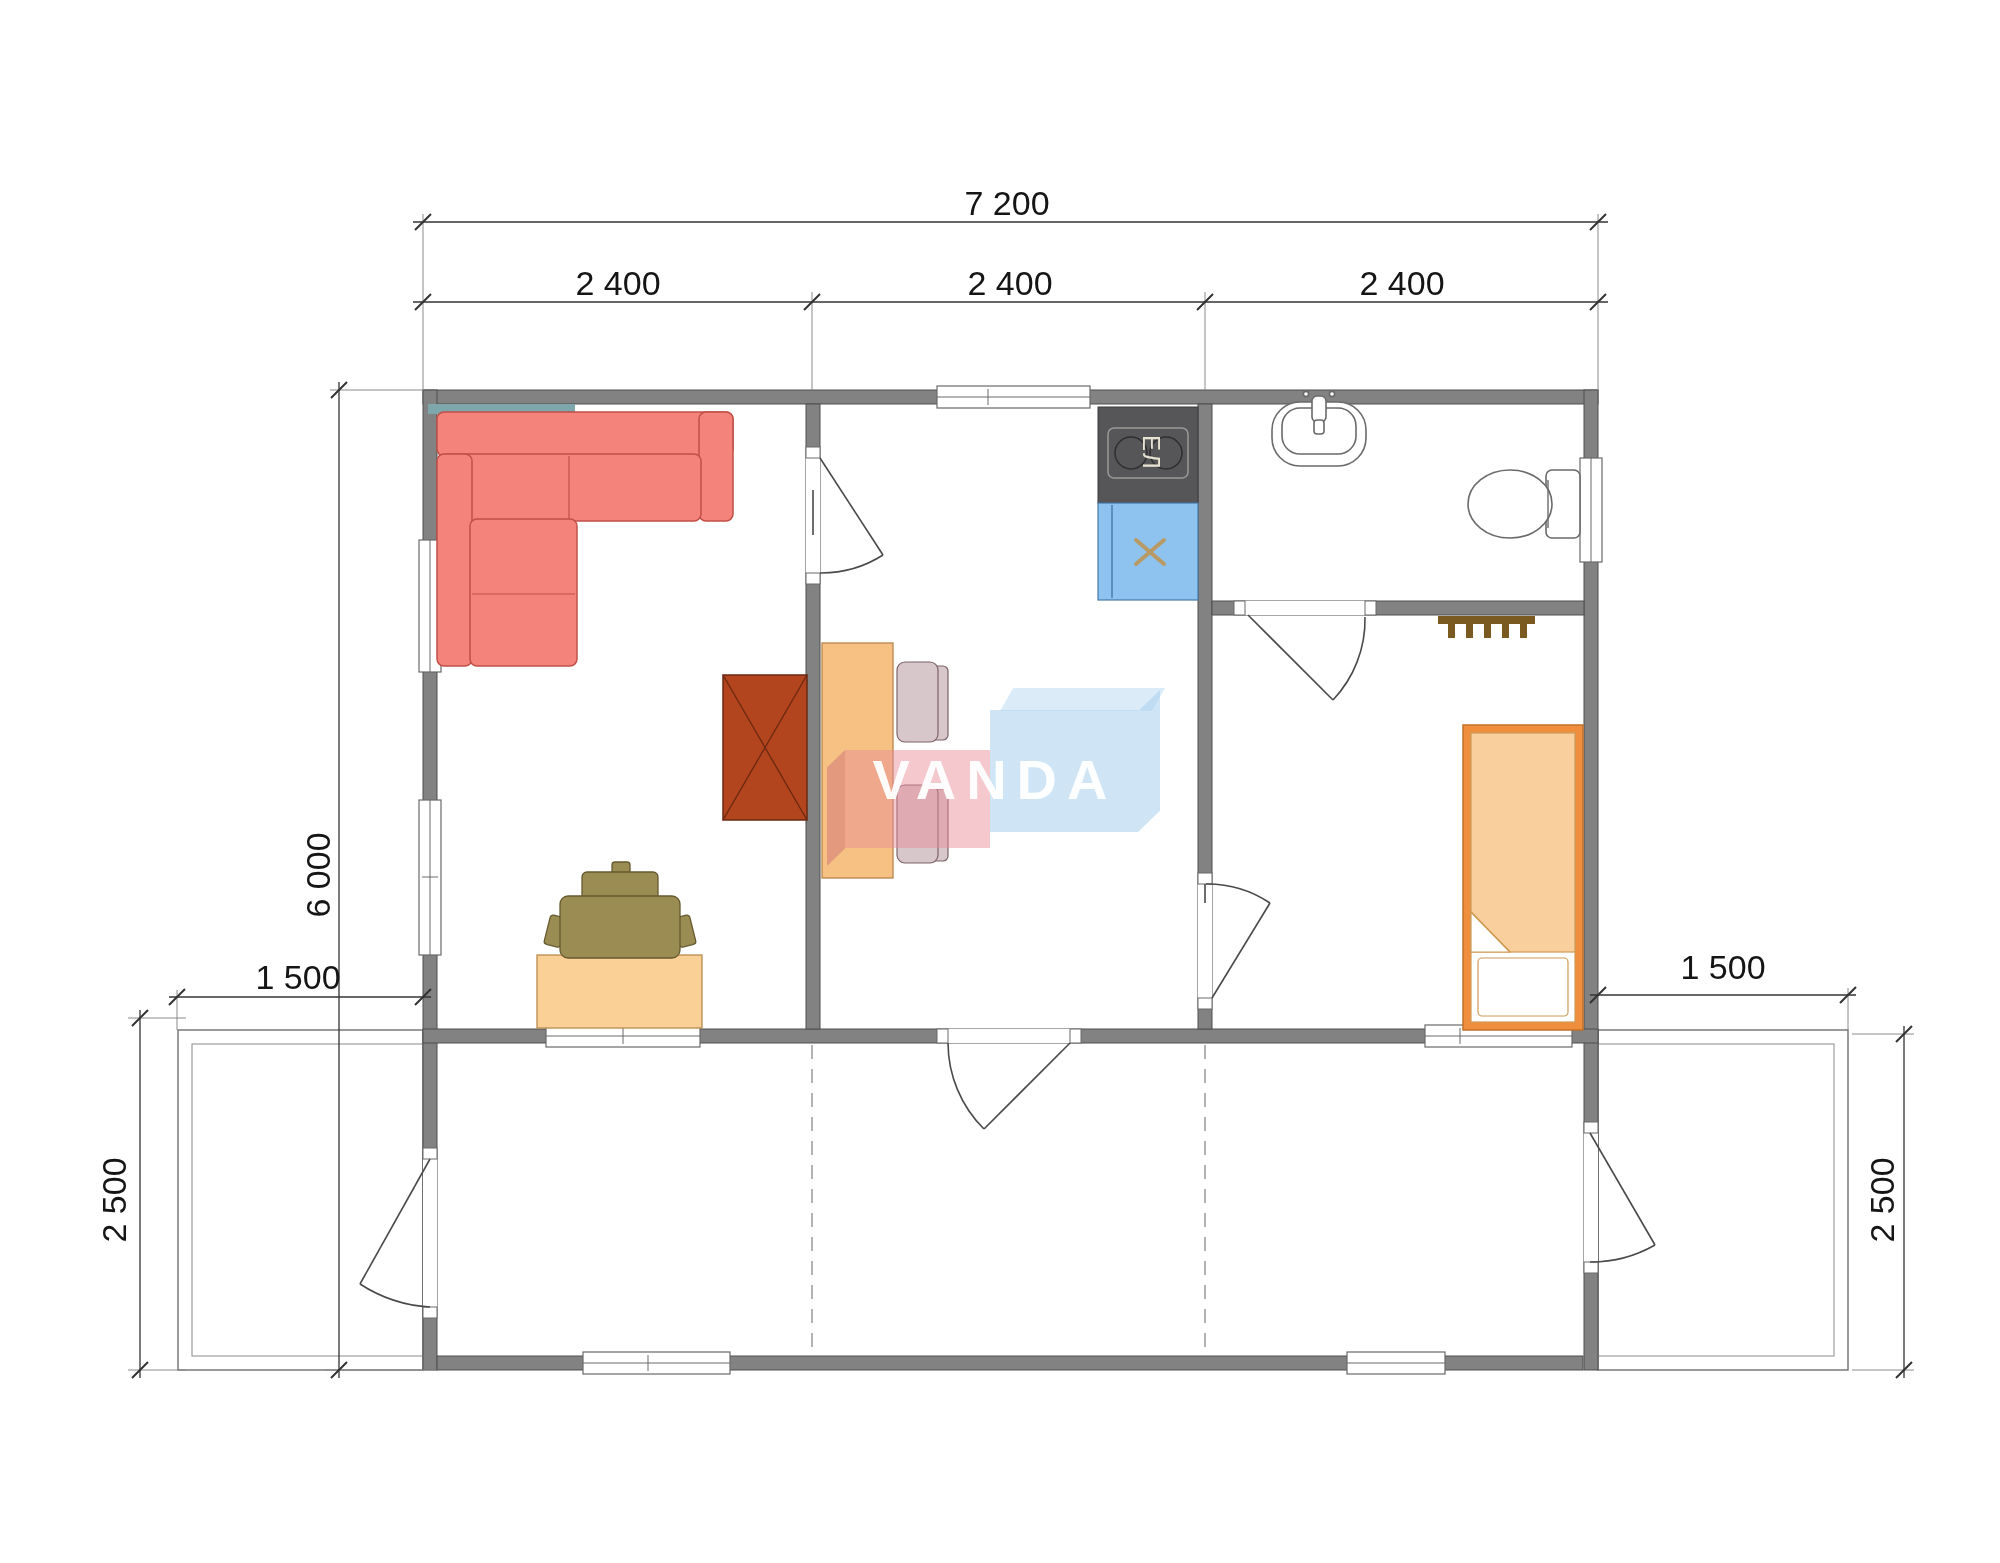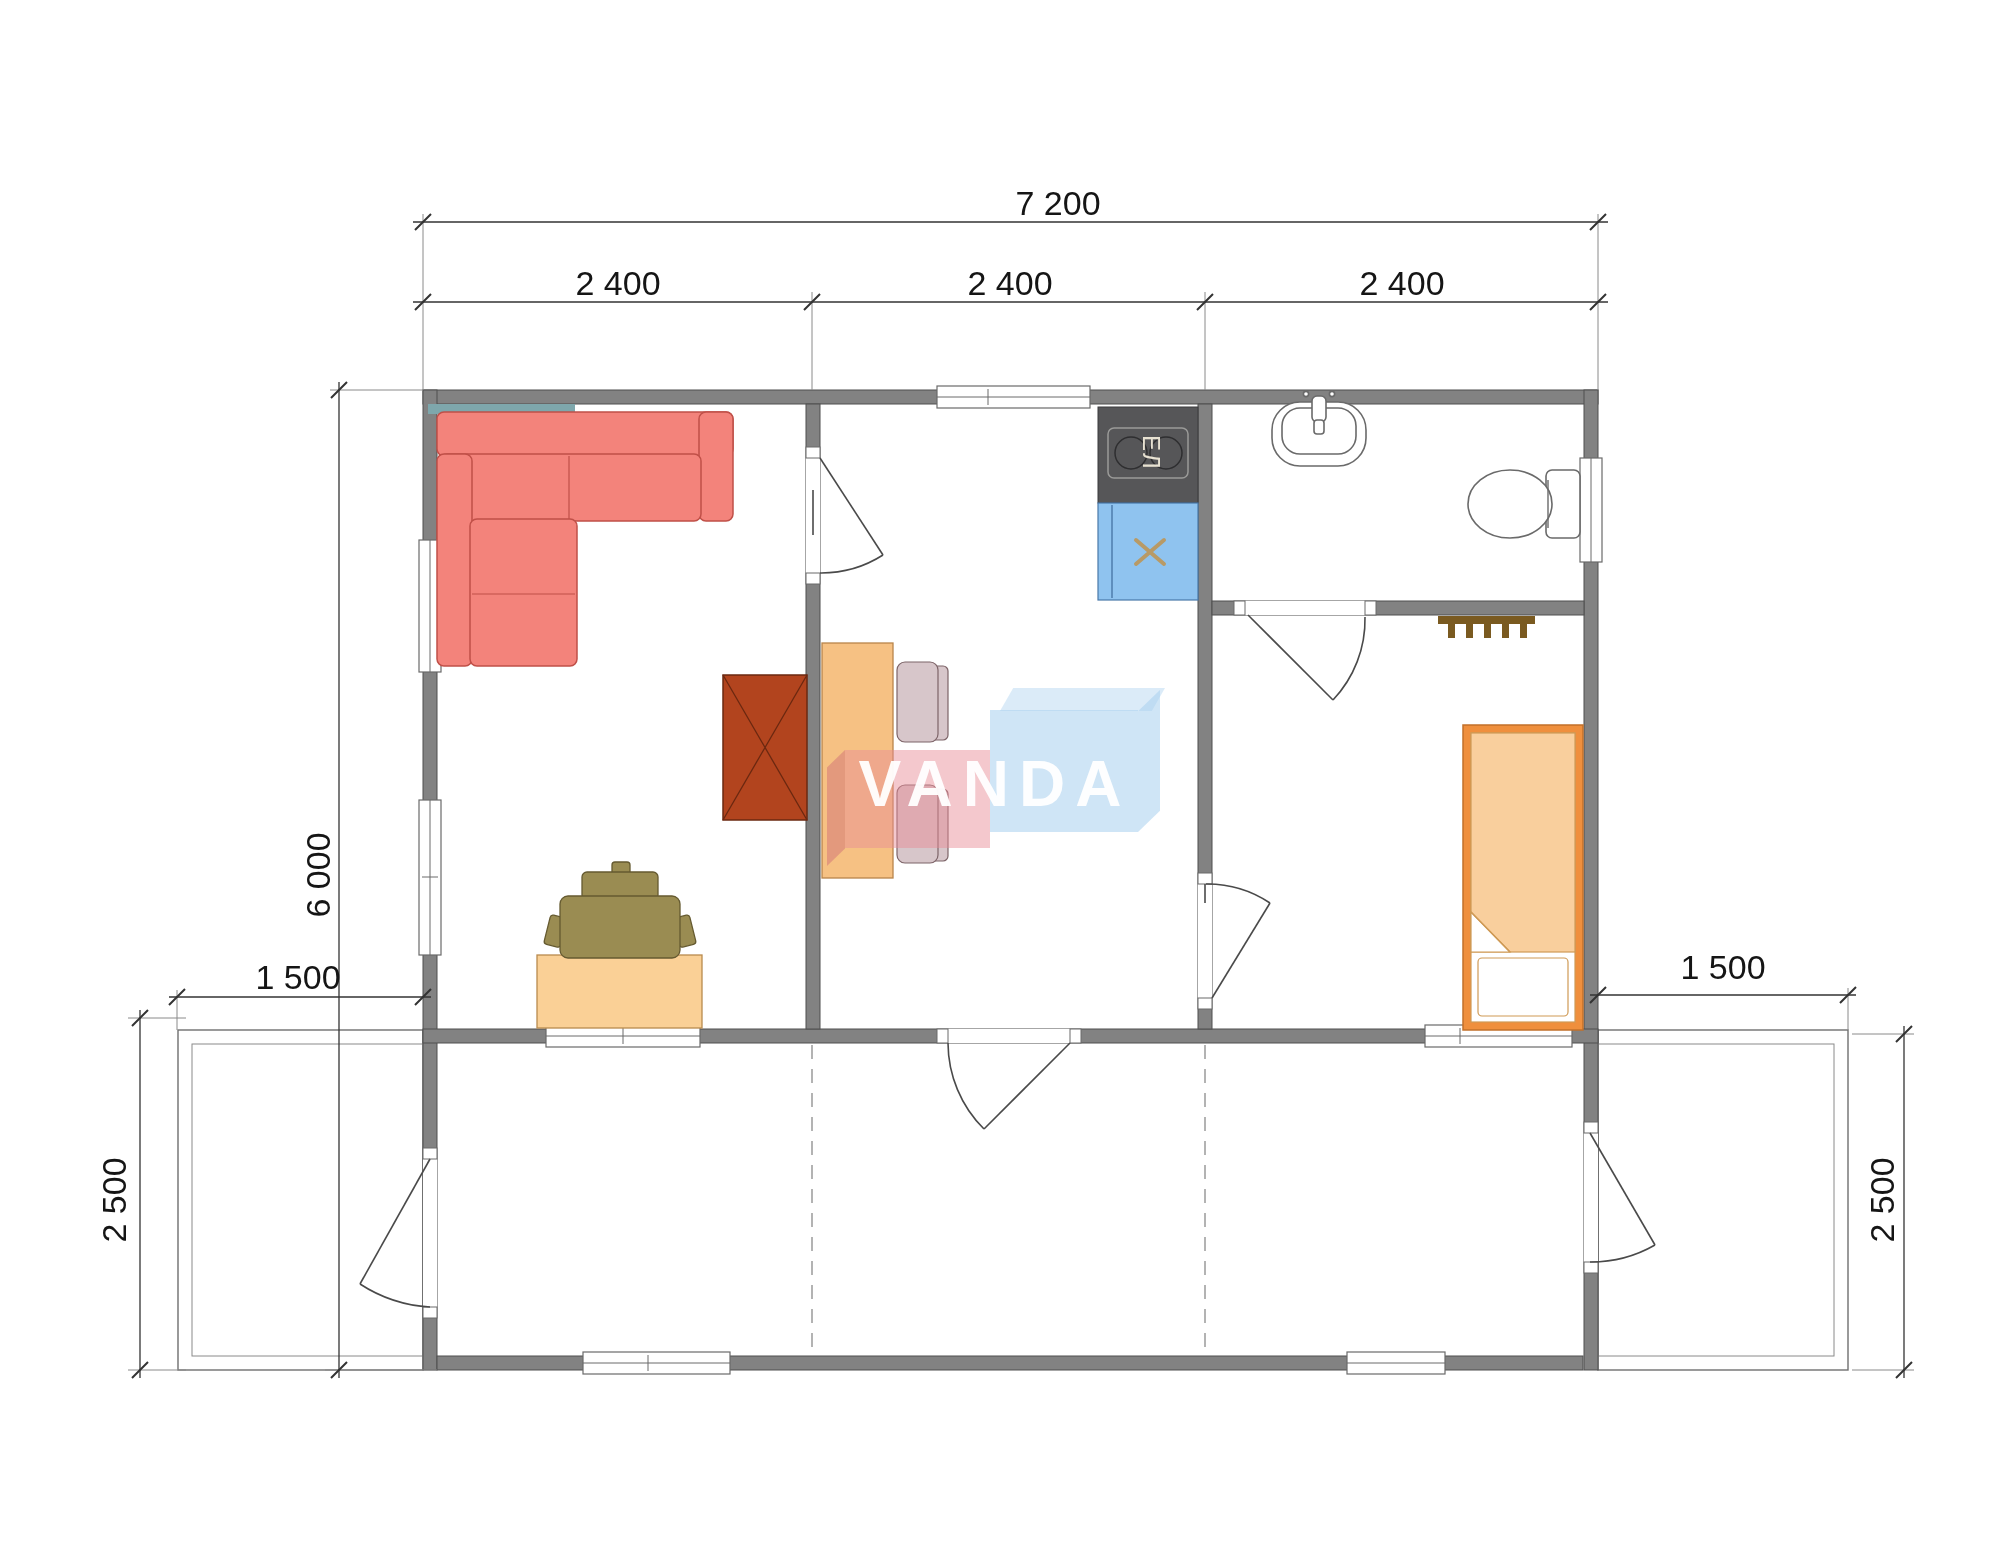--- a/index.html
+++ b/index.html
@@ -42,21 +42,21 @@
   .sheet   {fill:#ffffff;stroke:#cf9a55;stroke-width:1.2;}
   .towel   {fill:var(--towel);stroke:none;}
 
   .dimtext{position:absolute;font-size:34px;line-height:1;color:#151515;
            text-align:center;white-space:nowrap;width:180px;}
   .vrot{transform:rotate(-90deg);transform-origin:50% 50%;}
 
   
   .wm-block{position:absolute;}
   #wm-text{position:absolute;left:845px;top:752px;width:300px;text-align:center;
-           font-size:64px;font-weight:bold;letter-spacing:10px;line-height:1;
+           font-size:56px;font-weight:bold;letter-spacing:10px;line-height:1;
            color:var(--wm_text);z-index:30;}
   .wm{z-index:25;}
   #stove-label{position:absolute;left:1128px;top:436px;width:40px;height:34px;
            font-size:24px;letter-spacing:2px;color:#e8e2d2;text-align:center;
            transform:rotate(90deg);z-index:20;}
 </style>
 </head>
 <body>
 
 <div id="stage">
@@ -282,21 +282,21 @@
     <path class="tick" d="M 1590 1003 L 1606 987 M 1840 1003 L 1856 987"></path>
 
     <path class="dim" d="M 140 1010 V 1378"></path>
     <path class="tick" d="M 132 1026 L 148 1010 M 132 1378 L 148 1362"></path>
 
     <path class="dim" d="M 1904 1026 V 1378"></path>
     <path class="tick" d="M 1896 1042 L 1912 1026 M 1896 1378 L 1912 1362"></path>
   </g>
 </svg>
 
-  <div class="dimtext" style="left:968px;top:186px;">7 200</div>
+  <div class="dimtext" style="left:917px;top:186px;">7 200</div>
   <div class="dimtext" style="left:528px;top:266px;">2 400</div>
   <div class="dimtext" style="left:920px;top:266px;">2 400</div>
   <div class="dimtext" style="left:1312px;top:266px;">2 400</div>
   <div class="dimtext vrot" style="left:228px;top:858px;">6 000</div>
   <div class="dimtext" style="left:208px;top:960px;">1 500</div>
   <div class="dimtext" style="left:1633px;top:950px;">1 500</div>
   <div class="dimtext vrot" style="left:24px;top:1183px;">2 500</div>
   <div class="dimtext vrot" style="left:1792px;top:1183px;">2 500</div>
 
   <div id="stove-label">ЕЛ</div>

